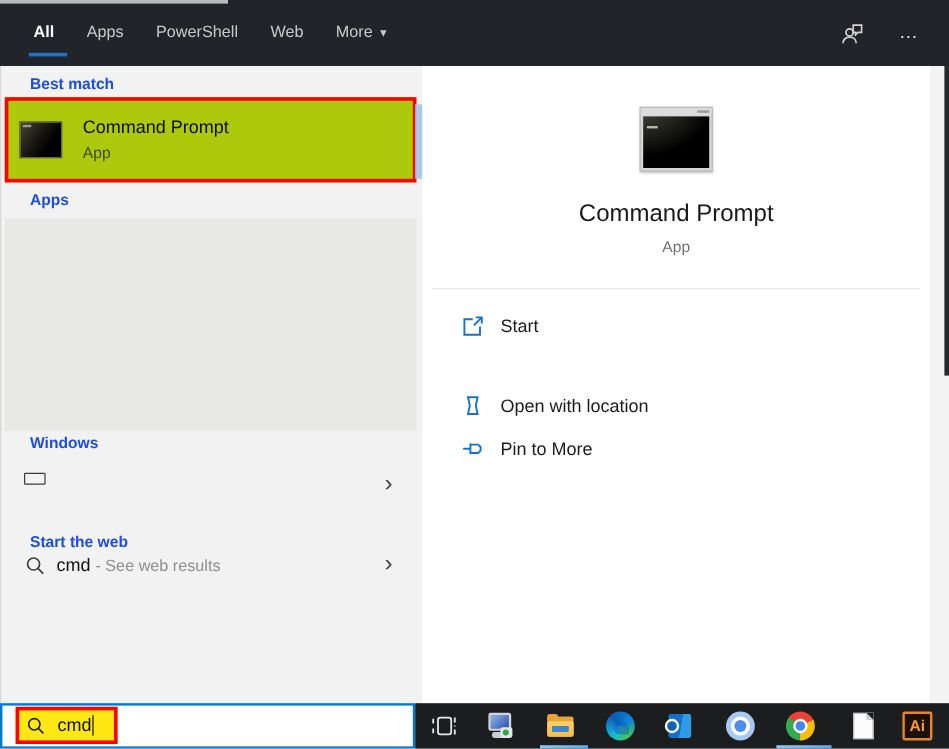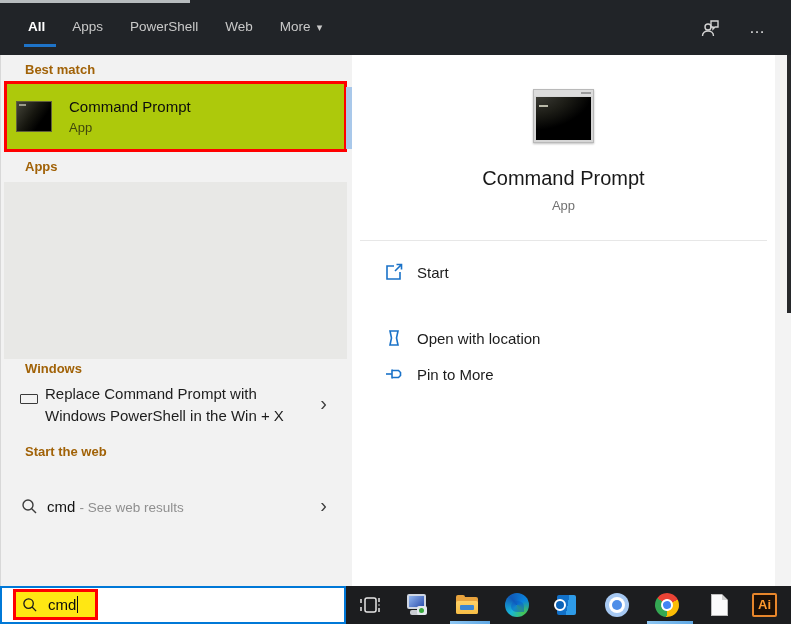--- a/index.html
+++ b/index.html
@@ -14,21 +14,21 @@
   .tab { font-size:13.5px; color:#c9c9c9; cursor:default; white-space:nowrap; }
   .tab.active { color:#ffffff; font-weight:700; }
   .tab .arrow { font-size:11px; margin-left:6px; color:#c9c9c9; }
   .tab-underline { position:absolute; left:24px; top:44px; width:32px; height:3px; background:#1e73c8; }
   .header-icons { position:absolute; right:24px; top:16px; display:flex; gap:28px; align-items:center; }
   .feedback-icon svg { display:block; }
   .ellipsis { color:#e0e0e0; font-size:16px; letter-spacing:2px; line-height:24px; }
 
   
   .left-panel { position:absolute; left:0; top:55px; width:346px; height:531px; background:#f2f2f2; border-left:1px solid #d8d8d8; }
-  .section-header { position:absolute; left:24px; font-size:13px; font-weight:600; color:#a16207; }
+  .section-header { position:absolute; left:24px; font-size:13px; font-weight:600; color:#1d4ed8; }
   .h-bestmatch { top:7px; }
   .h-apps { top:104px; }
   .h-settings { top:306px; }
   .h-web { top:389px; }
 
   .best-match-item { position:absolute; left:3px; top:26px; width:343px; height:71px;
     background:#adc90b; border:3px solid #ff0000; display:flex; align-items:center; }
   .cmd-icon-sm { position:relative; width:36px; height:31px; margin-left:9px; flex:0 0 auto;
     background:linear-gradient(125deg,#45453a 0%,#16160f 45%,#000 70%); border:1px solid #60603c; }
   .cmd-icon-sm .tick { position:absolute; left:2px; top:2px; width:7px; height:2px; background:#9a9a8a; }
@@ -37,21 +37,21 @@
   .bm-sub { font-size:13px; color:#41470e; margin-top:5px; }
 
   .apps-block { position:absolute; left:3px; top:127px; width:343px; height:177px; background:#e8e8e6; }
 
   .settings-item { position:absolute; left:0; top:328px; width:346px; height:50px; }
   .settings-icon { position:absolute; left:19px; top:11px; width:18px; height:10px; border:1.6px solid #3a3a3a; border-radius:1px; background:transparent; }
   .settings-text { position:absolute; left:44px; top:0; font-size:15px; color:#1d1d1d; line-height:22px; }
   .chevron { position:absolute; right:20px; font-size:20px; color:#404040; font-weight:400; }
   .settings-item .chevron { top:9px; }
 
-  .web-item { position:absolute; left:0; top:438px; width:346px; height:30px; }
+  .web-item { position:absolute; left:0; top:403px; width:346px; height:30px; }
   .web-search-icon { position:absolute; left:20px; top:5px; }
   .web-text { position:absolute; left:46px; top:5px; font-size:15px; color:#111; }
   .web-suffix { font-size:13.5px; color:#8f8f8f; }
   .web-item .chevron { top:1px; }
 
   .scroll-thumb { position:absolute; left:346px; top:87px; width:6px; height:62px; background:#a9c8ea; }
 
   
   .right-panel { position:absolute; left:352px; top:55px; width:423px; height:531px; background:#ffffff; }
   .cmd-icon-lg { position:absolute; left:181px; top:34px; width:61px; height:54px;
@@ -160,24 +160,20 @@
         <div class="bm-sub">App</div>
       </span>
     </div>
 
     <div class="section-header h-apps">Apps</div>
     <div class="apps-block"></div>
 
     <div class="section-header h-settings">Windows</div>
     <div class="settings-item">
       <span class="settings-icon"></span>
-      <span class="settings-text">
-        <div>Replace Command Prompt with</div>
-        <div>Windows PowerShell in the Win + X</div>
-      </span>
       <span class="chevron">›</span>
     </div>
 
     <div class="section-header h-web">Start the web</div>
     <div class="web-item">
       <span class="web-search-icon">
         <svg width="17" height="17" viewBox="0 0 17 17" fill="none" stroke="#3c3c3c" stroke-width="1.4">
           <circle cx="7" cy="7" r="5"></circle>
             <line x1="10.7" y1="10.7" x2="15" y2="15"></line>
         </svg>

